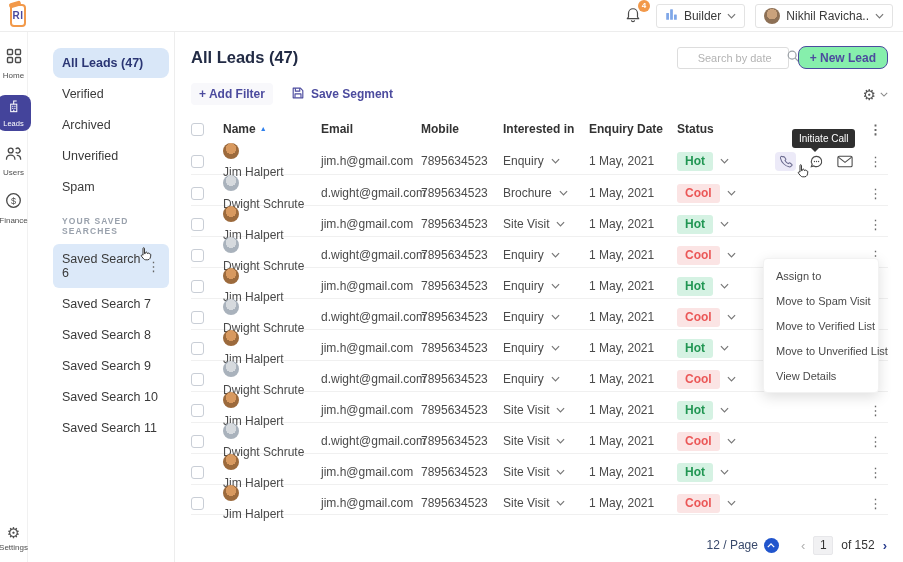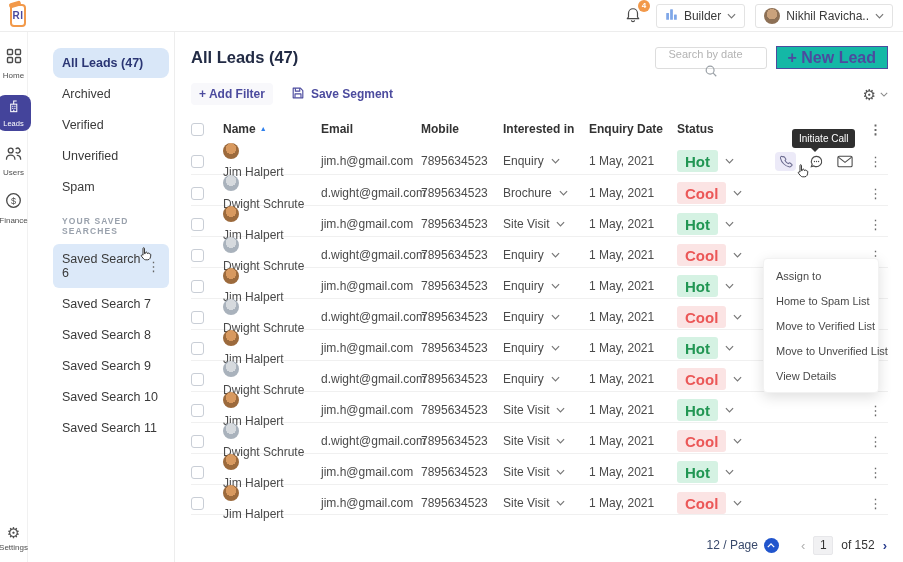--- a/index.html
+++ b/index.html
@@ -55,26 +55,26 @@
   .kebab { font-size:13px; color:#666; line-height:1; cursor:pointer; padding:0 3px;
     letter-spacing:0; }
 
   
   .main { position:absolute; left:176px; top:32px; right:0; bottom:0; background:#fff;
     padding:14px 15px 0 15px; }
   .title-row { display:flex; align-items:center; justify-content:space-between; }
   .page-title { font-size:16.5px; font-weight:bold; color:#222b45; }
   .title-right { display:flex; align-items:center; gap:9px; }
   .search-box { display:flex; align-items:center; border:1px solid #ddd; border-radius:3px;
-    height:22px; width:112px; padding:0 20px; gap:4px;flex-direction:column; }
+    height:22px; width:112px; padding:0 20px; gap:4px; }
   .search-box input { border:none; outline:none; width:84px; font-size:11px; color:#555;
     font-family:"Liberation Sans", sans-serif; }
   .search-box input::placeholder { color:#b3b3b3; }
-  .new-lead-btn { border:1px solid #4C4B9E; color:#4C4B9E; background:#14b8a6; border-radius:0;
-    font-size:16px; font-weight:bold; height:23px; padding:0 11px; cursor:pointer;
+  .new-lead-btn { border:1px solid #4C4B9E; color:#4C4B9E; background:#86efac; border-radius:8px;
+    font-size:12px; font-weight:bold; height:23px; padding:0 11px; cursor:pointer;
     font-family:"Liberation Sans", sans-serif; }
 
   .filter-row { display:flex; align-items:center; margin-top:14px; gap:18px; }
   .add-filter { color:#4C4B9E; font-size:12px; font-weight:bold; cursor:pointer;
     background:#f8f8fb; padding:4px 8px; border-radius:4px; }
   .save-segment { display:flex; align-items:center; gap:6px; color:#4C4B9E; font-size:12px;
     font-weight:bold; cursor:pointer; }
   .gear-wrap { margin-left:auto; display:flex; align-items:center; gap:4px; cursor:pointer;
     color:#555; }
   .gear-glyph { font-size:15px; line-height:1; }
@@ -87,21 +87,21 @@
   .trow:first-child { border-top:none; }
   .tbody .trow:last-child { border-bottom:1px solid #f0f0f0; }
   .cbx { width:13px; height:13px; border:1.5px solid #c9ced6; border-radius:3px;
     background:#fff; cursor:pointer; }
   .c-name { display:flex; align-items:flex-start; gap:6px;flex-direction:column; }
   .avatar { width:16px; height:16px; border-radius:50%; flex:none; }
   .av-jim { background:radial-gradient(circle at 50% 35%, #d8995f 0 40%, #9c6a3c 41% 100%); }
   .av-dwight { background:radial-gradient(circle at 50% 35%, #d6dade 0 40%, #a9b2bc 41% 100%); }
   .c-sel { display:flex; align-items:center; gap:7px; }
   .chev { display:inline-flex; }
-  .badge { font-size:15px; font-weight:bold; border-radius:3px; padding:2.5px 8px; }
+  .badge { font-size:12px; font-weight:bold; border-radius:3px; padding:2.5px 8px; }
   .badge.hot { background:#D5F2E3; color:#219653; }
   .badge.cool { background:#FBE4E4; color:#EB5757; }
   .c-actions { display:flex; align-items:center; justify-content:flex-end; gap:13px;
     padding-right:3px; }
   .row-actions { display:none; align-items:center; gap:13px; }
   .row-actions.show { display:flex; }
   .icon-btn { cursor:pointer; display:flex; align-items:center; }
   .phone-hover { background:#ECEAF8; border-radius:4px; padding:2px 3px; }
   .sort-caret { color:#2F80ED; font-size:7px; margin-left:4px; vertical-align:2px; }
 
@@ -236,23 +236,23 @@
   <div class="rail-item rail-settings">
     <span class="gear-glyph" style="color:#4f4f4f;">⚙</span>
     <span class="rlabel">Settings</span>
   </div>
 </div>
 
 <div class="sidebar">
   <div>
   <div class="side-item active">All Leads (47)</div>
 
+  <div class="side-item">Verified</div>
+
   <div class="side-item">Archived</div>
-
-  <div class="side-item">Verified</div>
 
   <div class="side-item">Unverified</div>
 
   <div class="side-item">Spam</div>
 </div>
   <div class="saved-title">YOUR SAVED SEARCHES</div>
   <div>
   <div class="saved-item selected">
     <span class="slabel">Saved Search 6</span>
     <span class="kebab">⋮</span>
@@ -771,21 +771,21 @@
   </span>
   <span class="pg-prev">‹</span>
   <span class="pg-box">1</span>
   <span class="pg-total">of 152</span>
   <span class="pg-next">›</span>
 </div>
 
 <div class="tooltip">Initiate Call</div>
 <div class="ctx-menu">
     <div class="ctx-item">Assign to</div>
-    <div class="ctx-item">Home to Spam List</div>
+    <div class="ctx-item">Move to Spam Visit</div>
     <div class="ctx-item">Move to Verified List</div>
     <div class="ctx-item">Move to Unverified List</div>
     <div class="ctx-item">View Details</div>
   </div>
 
 <div class="cursor cursor-1">
   <svg width="16" height="16" viewBox="0 0 16 16">
       <path d="M5.6 1.7c.5 0 .9.4.9.9v5l.7.1.2-.9c.1-.5.6-.8 1.1-.7.4.1.7.5.7.9l.1.5.5.1c.1-.4.5-.7 1-.6.4.1.7.4.7.8l.4.1c.5 0 .9.4.9.9-.1 1.6-.3 2.7-.8 3.6-.5.9-1.4 1.4-2.4 1.4H7.7c-.8 0-1.5-.3-2-.9l-2.2-2.6c-.3-.4-.3-1 .1-1.3.4-.3.9-.3 1.3 0l.1.1V2.6c0-.5.2-.9.6-.9z" fill="#fff" stroke="#222" stroke-width=".9" stroke-linejoin="round"></path>
     </svg>
 </div>

